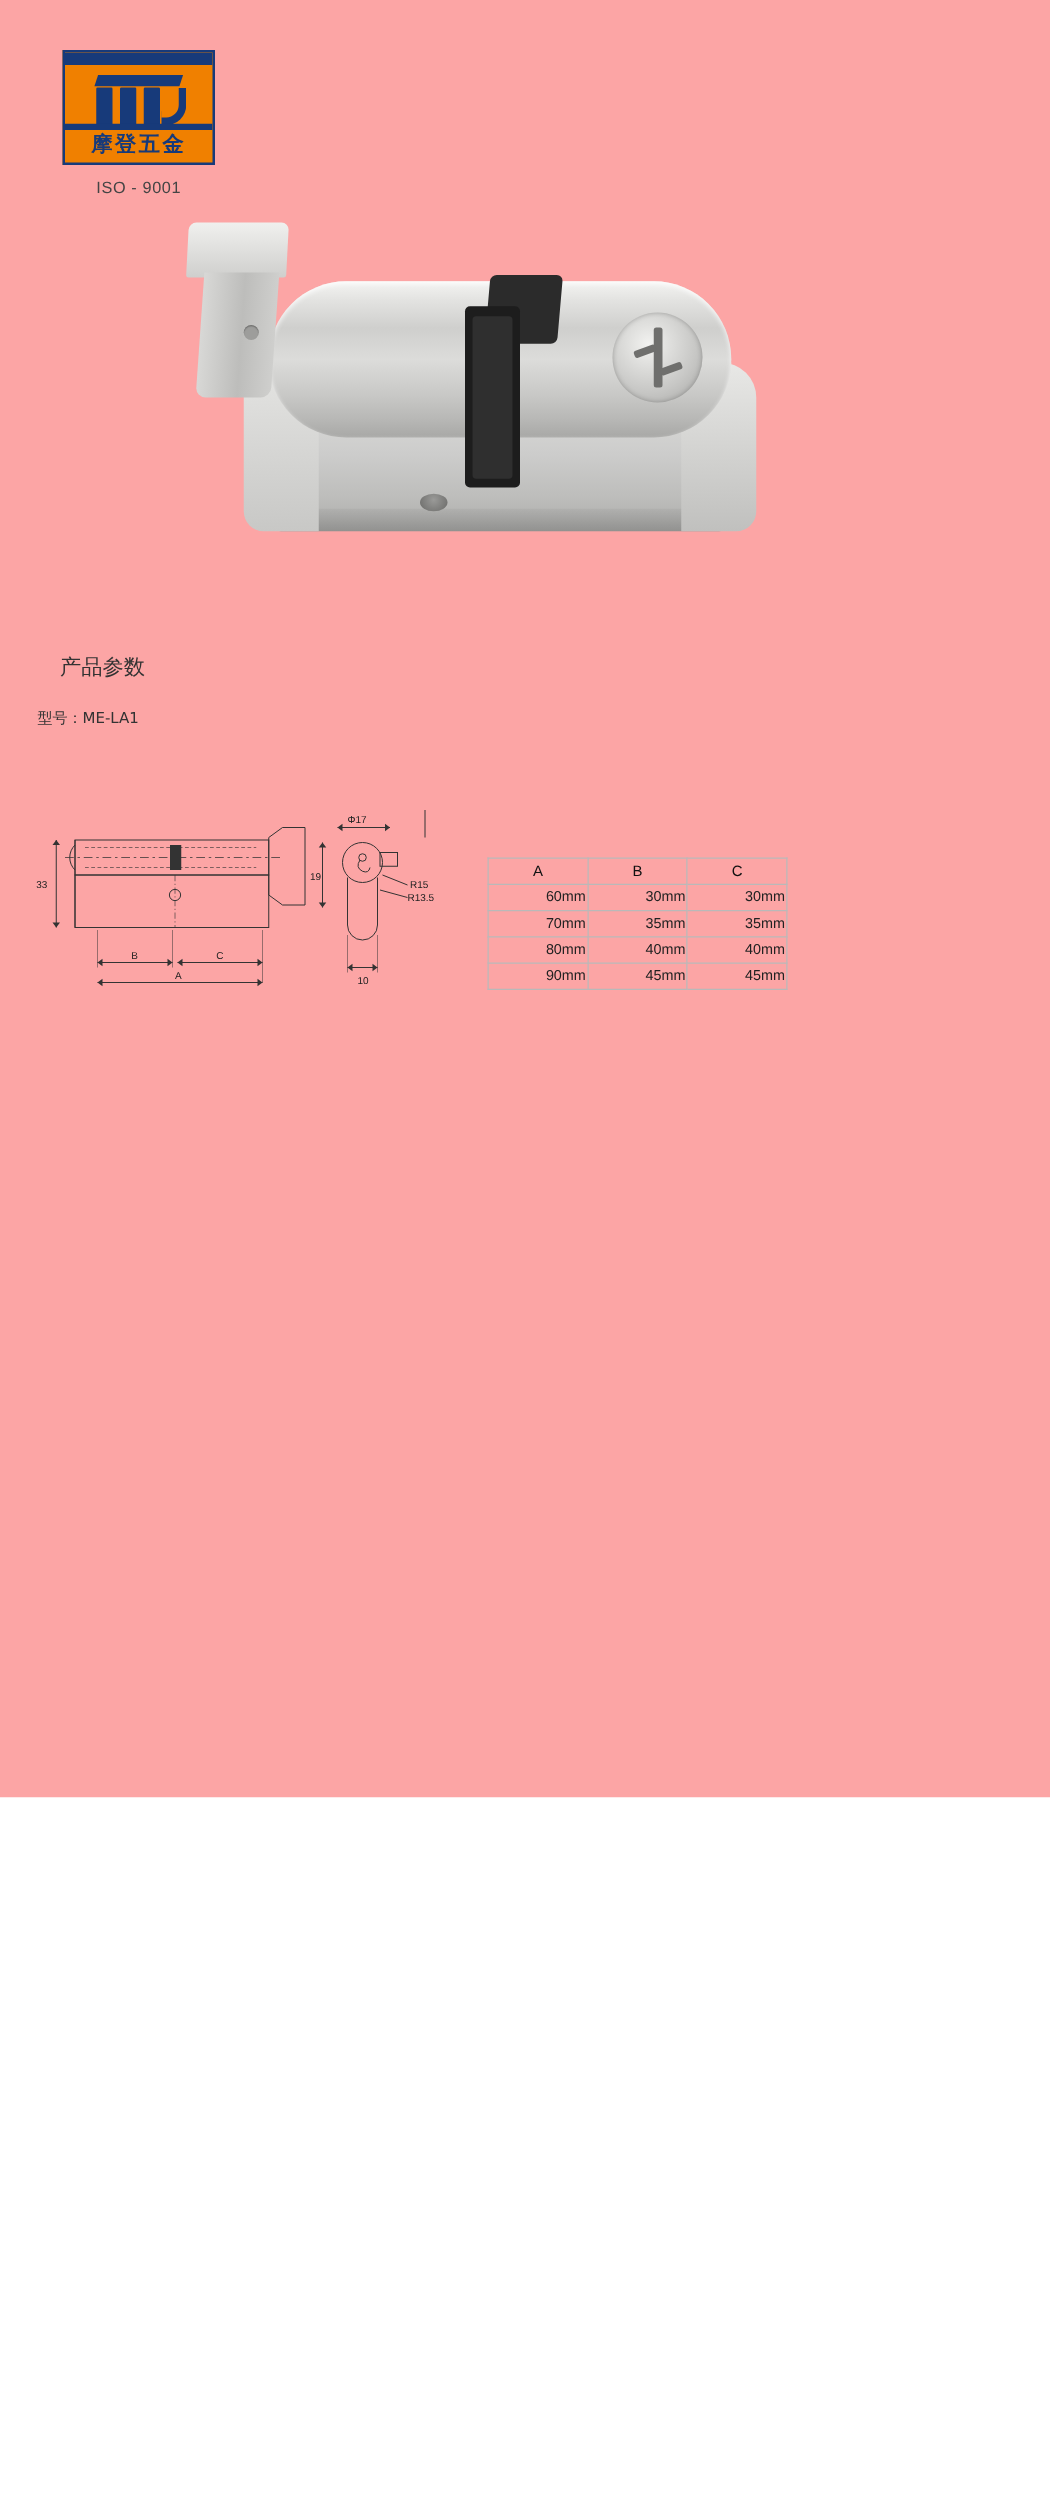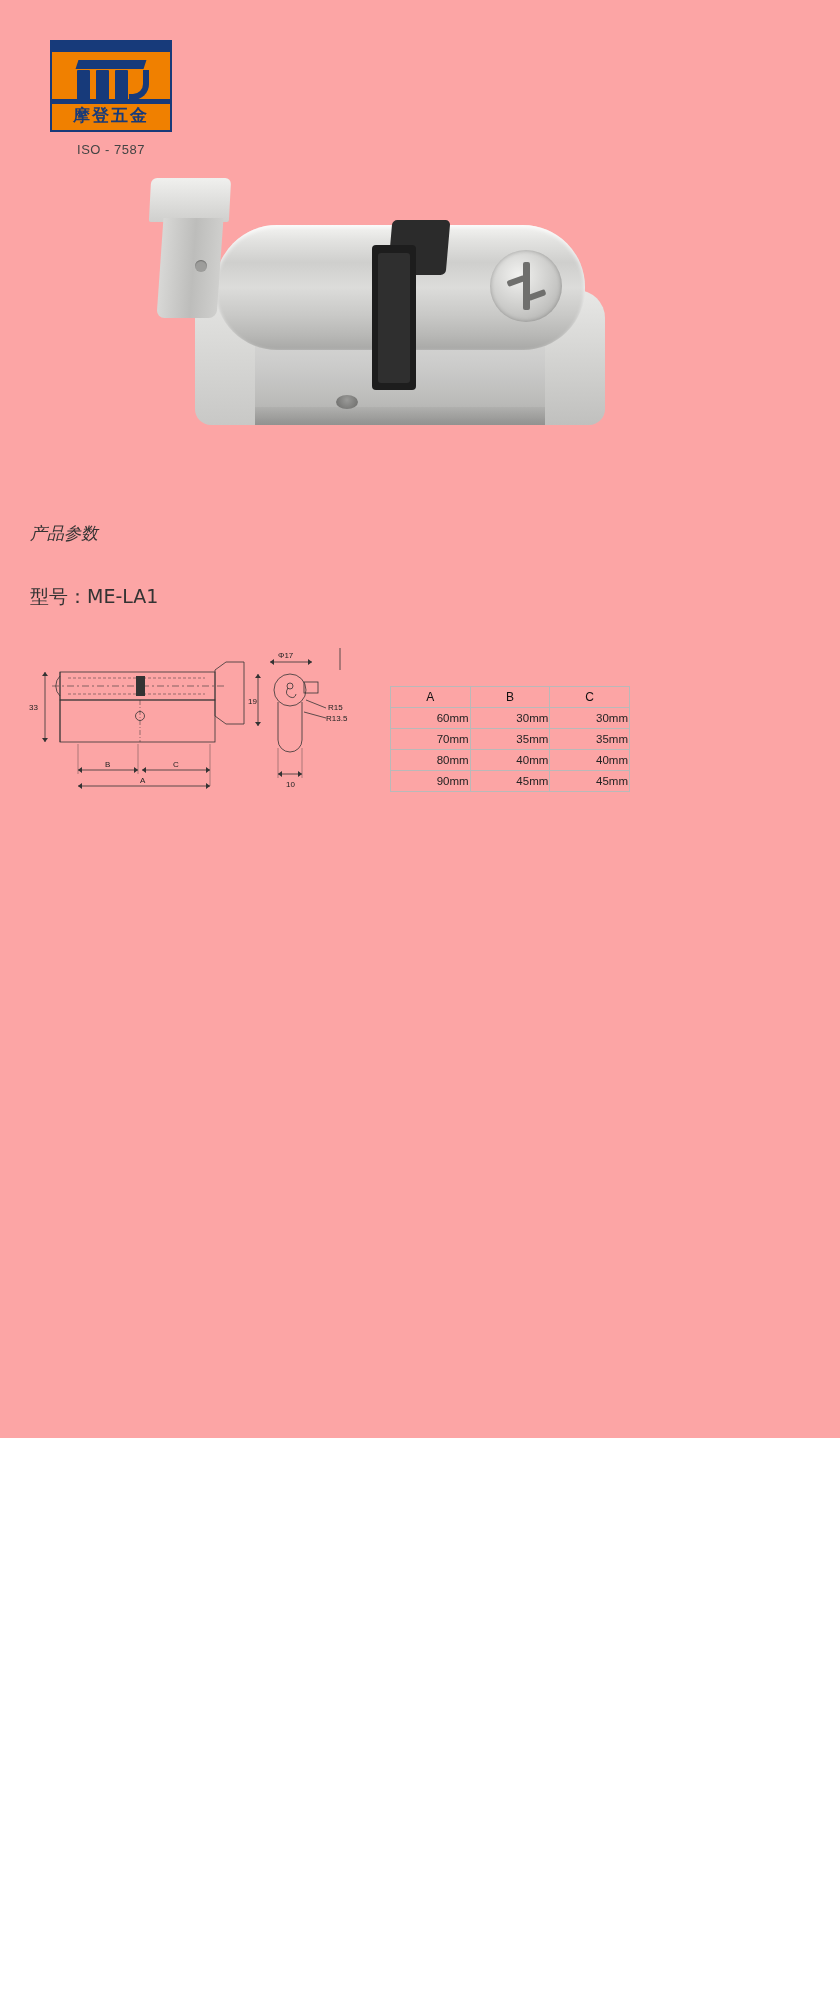--- a/index.html
+++ b/index.html
@@ -259,32 +259,31 @@
     width: 12px;
     height: 12px;
     border-radius: 50%;
     background: #9d9d9b;
     box-shadow: inset 0 1px 1px rgba(0,0,0,0.3);
   }
 
   
   .h-params {
     position: absolute;
-    left: 30px;
+    left: 48px;
     top: 522px;
     font-size: 17px;
     color: #333;
     font-family: "DejaVu Sans", sans-serif;
-    font-style: italic;
   }
   .h-model {
     position: absolute;
     left: 30px;
-    top: 584px;
-    font-size: 19px;
+    top: 566px;
+    font-size: 12px;
     color: #333;
     font-family: "DejaVu Sans", sans-serif;
   }
 
   
   .drawing {
     position: absolute;
     left: 20px;
     top: 640px;
     width: 360px;
@@ -325,21 +324,21 @@
       <div class="logo-mark">
         <div class="top-bar"></div>
         <div class="bar b1"></div>
         <div class="bar b2"></div>
         <div class="bar b3"></div>
         <div class="swoosh"></div>
       </div>
       <div class="blue-band-bottom"></div>
       <div class="logo-cn">摩登五金</div>
     </div>
-    <div class="logo-iso">ISO - 7587</div>
+    <div class="logo-iso">ISO - 9001</div>
   </div>
 
   <div class="photo-area">
     <div class="cyl-flange"></div>
     <div class="flange-left-round"></div>
     <div class="flange-right-round"></div>
     <div class="cyl-body"></div>
     <div class="thumbturn">
       <div class="tt-top"></div>
       <div class="tt-stem"></div>

